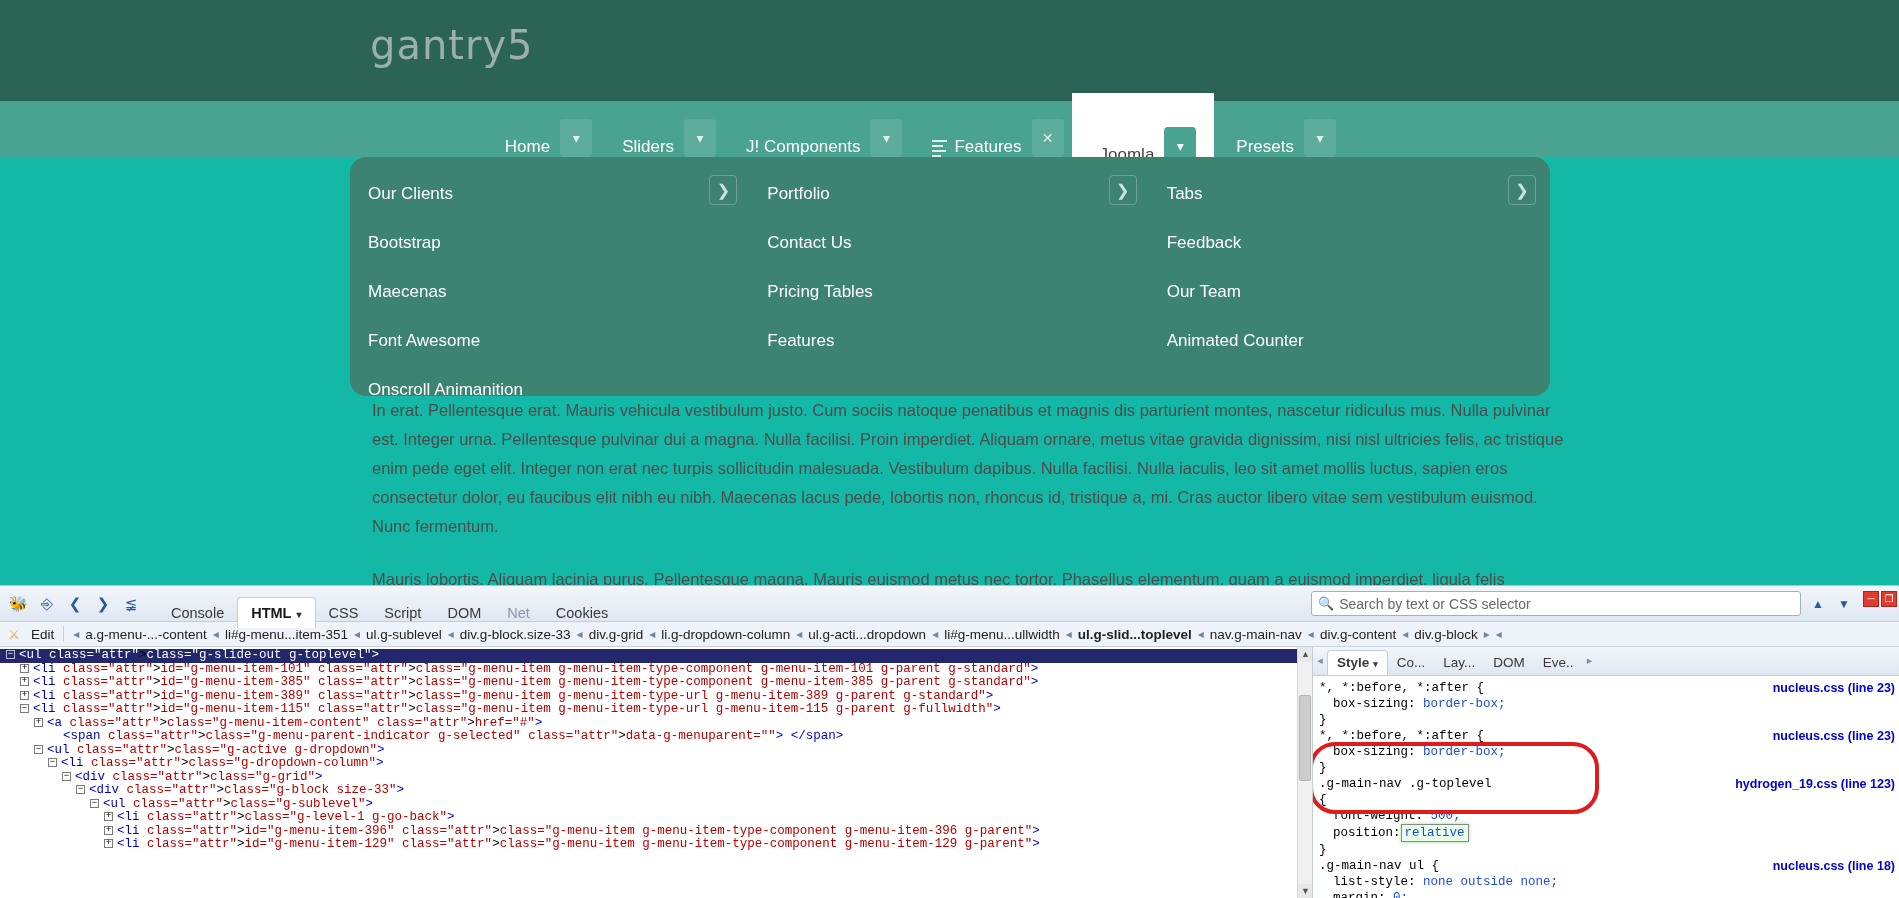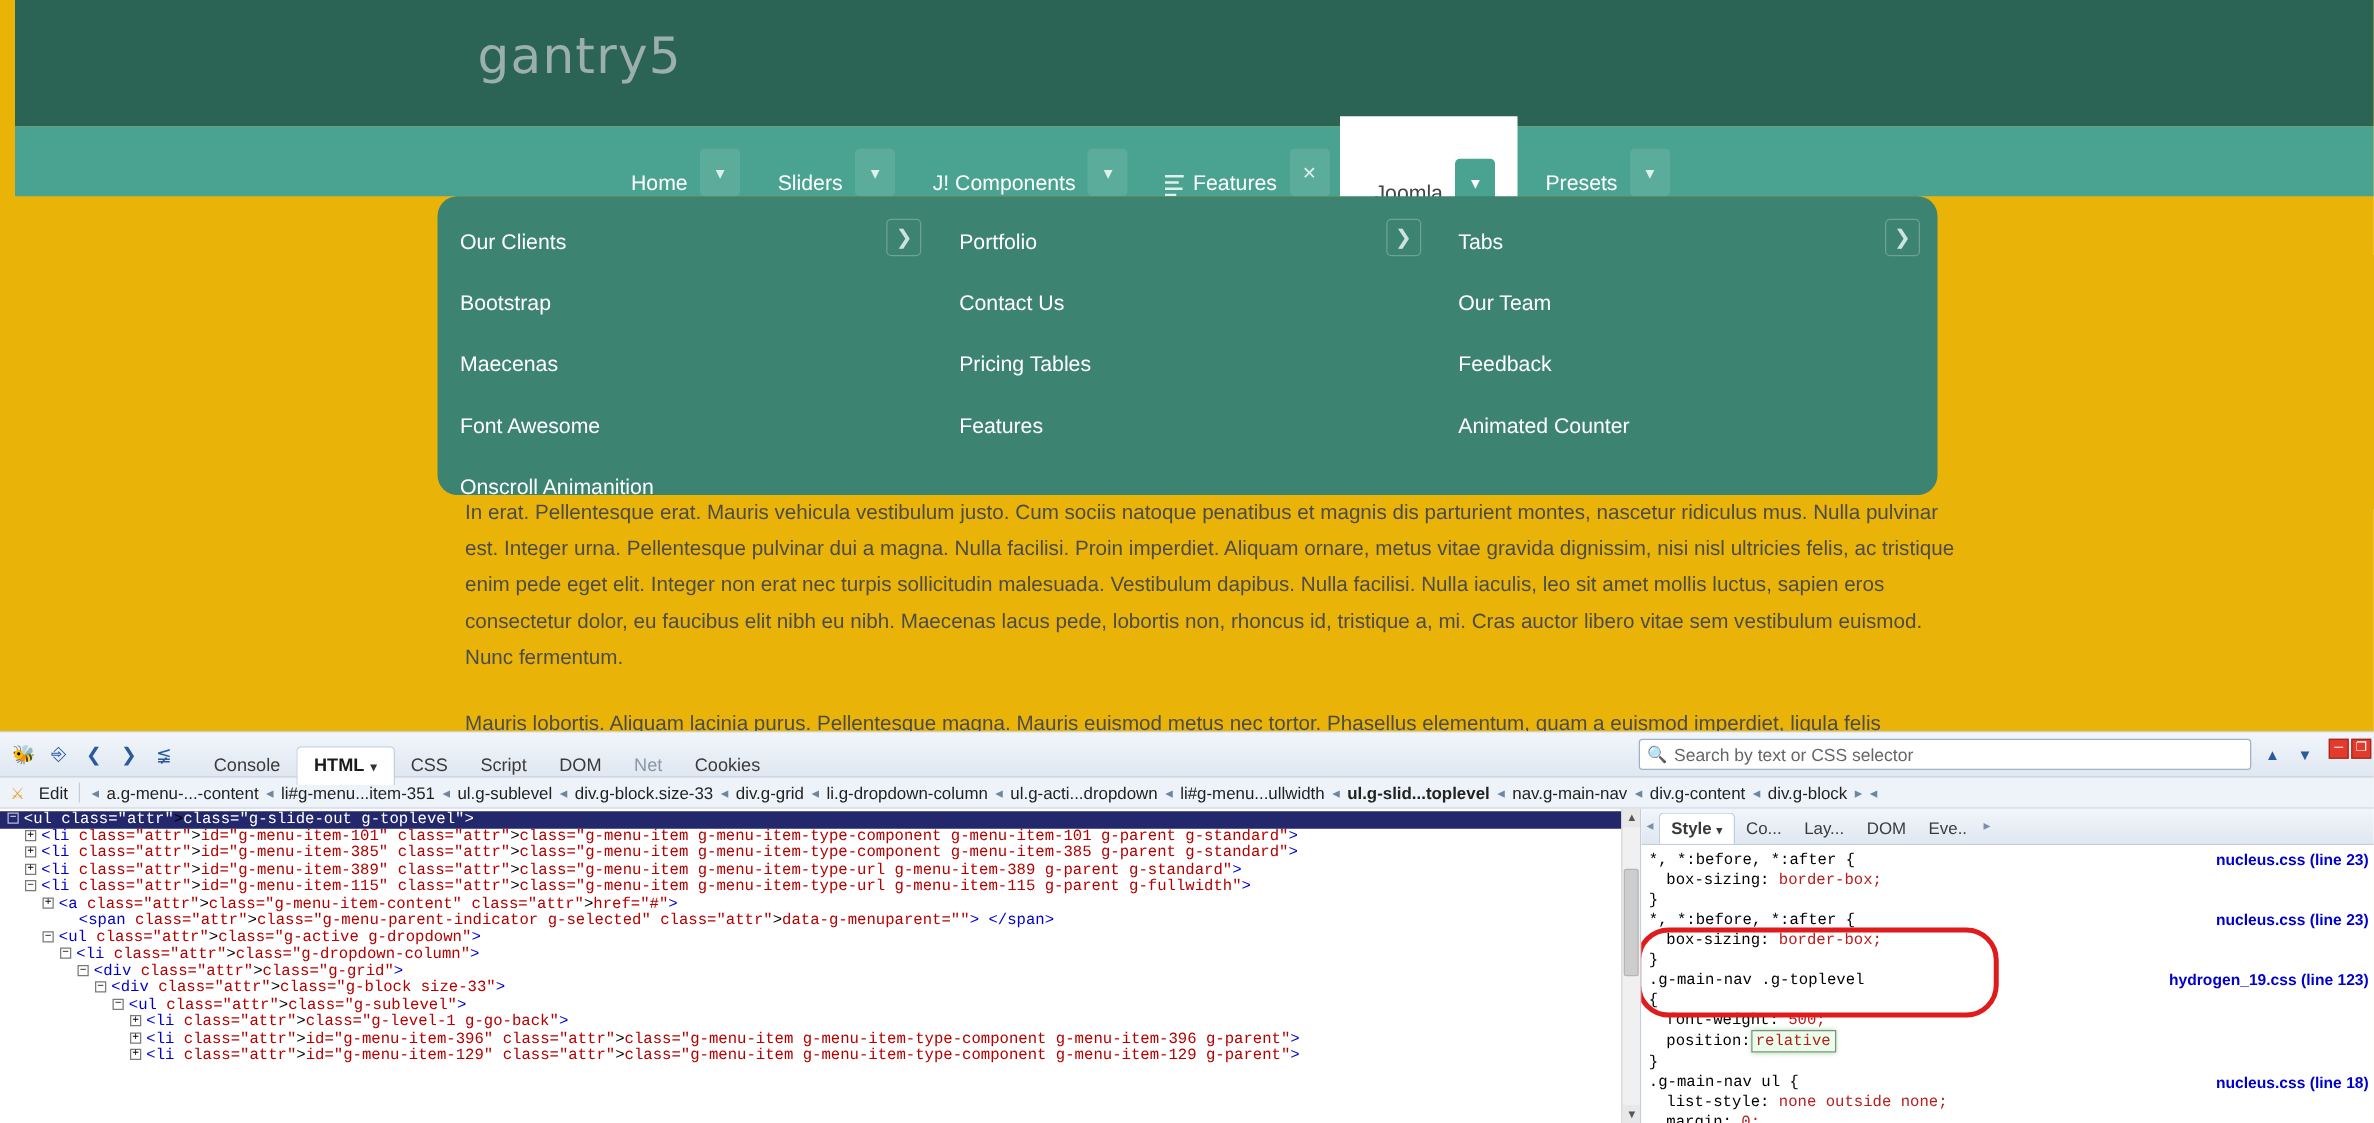--- a/index.html
+++ b/index.html
@@ -8,22 +8,21 @@
     width: 1899px; height: 898px;
     overflow: hidden;
     font-family: "Liberation Sans", sans-serif;
   }
   body { background: #fff; }
 
   
   #page {
     position: absolute; left: 0; top: 0; width: 1899px; height: 585px;
     overflow: hidden;
-    background: #eab308;
-    padding-left: 12px;
+    background: #14b8a6;
   }
   .masthead {
     height: 101px; background: #2b6354; position: relative;
   }
   .logo {
     position: absolute; left: 370px; top: 22px;
     font-size: 40px; letter-spacing: 1px; color: #9bb0ab;
     font-family: "DejaVu Sans", sans-serif; font-weight: 400;
   }
   .navbar {
@@ -221,21 +220,21 @@
     font-size: 12.5px; line-height: 16px; position: relative;
   }
   .rule { position: relative; padding: 0 6px 0 6px; }
   .sel-line { color: #000; }
   .src-link {
     position: absolute; right: 4px; top: 0; color: #0000cd;
     font-family: "Liberation Sans", sans-serif; font-weight: bold; font-size: 12.5px;
   }
   .prop { color: #000; padding-left: 14px; }
   .prop .pname { color: #000; }
-  .prop .pval { color: #b91c1c; }
+  .prop .pval { color: #1d4ed8; }
   .brace { color: #000; }
   .highlight-oval {
     position: absolute; border: 4px solid #e01b1b; border-radius: 26px;
     pointer-events: none;
   }
   .editbox {
     display: inline-block; background: #eaffea; border: 1px solid #888;
     padding: 0 3px; color: #118811; box-shadow: 0 0 4px #9ede9e;
   }
 </style>
@@ -327,24 +326,24 @@
           <span>Features</span>
         </div>
       </div>
 
       <div class="mm-col">
         <div class="mm-item">
           <span>Tabs</span>
           <span class="mm-arrow">❯</span>
         </div>
         <div class="mm-item">
+          <span>Feedback</span>
+        </div>
+        <div class="mm-item">
           <span>Our Team</span>
-        </div>
-        <div class="mm-item">
-          <span>Feedback</span>
         </div>
         <div class="mm-item">
           <span>Animated Counter</span>
         </div>
       </div>
 
     </div>
   </div>
 
   <div class="content">

